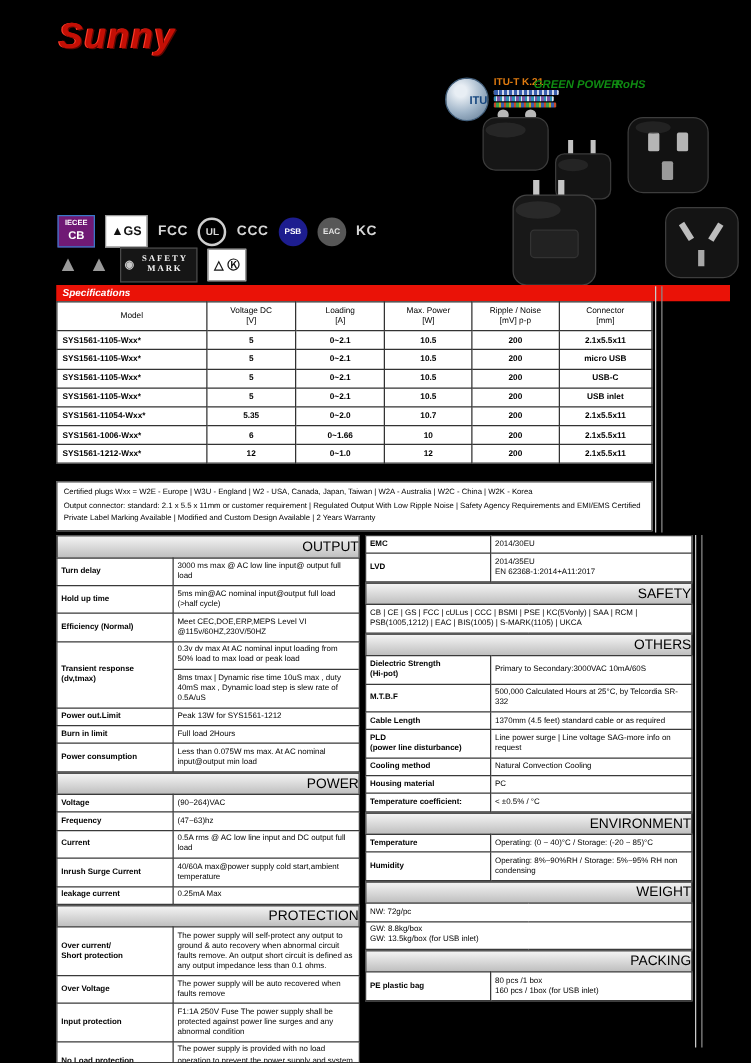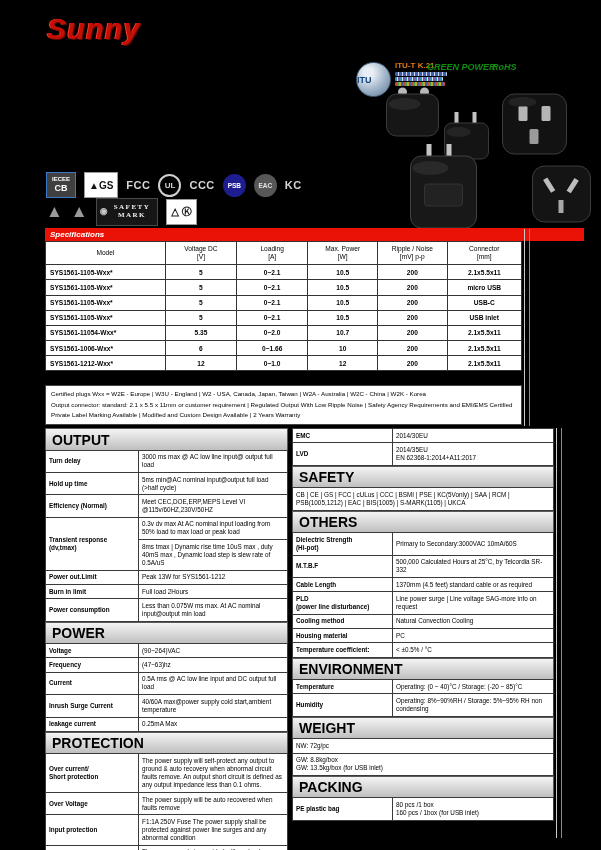--- a/index.html
+++ b/index.html
@@ -13,41 +13,41 @@
   #banner .wm{margin-left:122px;font-size:13px;}
   #banner .series{margin-left:56px;font-size:13.5px;font-weight:bold;}
   #banner .power{margin-left:52px;font-size:13px;}
   #brand-logo{position:absolute;left:47px;top:13px;font-size:29px;font-weight:bold;font-style:italic;
               color:#c40f05;text-shadow:1px 1px 0 #5f0702, -1px 0 0 #ff3b2a;letter-spacing:1px;z-index:3;}
 
   
   #itu{position:absolute;left:356px;top:62px;display:flex;gap:4px;z-index:2;}
   #itu .globe{width:33px;height:33px;border-radius:50%;
               background:radial-gradient(circle at 35% 30%,#e8eef4 15%,#9fb4c8 55%,#5c7690);
-              border:1px solid #44607c;display:flex;align-items:center;justify-content:flex-start;
+              border:1px solid #44607c;display:flex;align-items:center;justify-content:flex-end;
               color:#15457e;font-weight:bold;font-size:9px;}
   #itu .cap{color:#e07b10;font-weight:bold;font-size:8px;line-height:1.1;}
   .microbar{height:3.5px;margin-top:1.5px;border-radius:1px;}
   .m1{width:52px;background:repeating-linear-gradient(90deg,#3a5fae 0 3px,#cfd8ea 3px 4px);}
   .m2{width:48px;background:repeating-linear-gradient(90deg,#2f8fb5 0 2px,#d9e6ee 2px 3px,#7a57a8 3px 5px);}
   .m3{width:50px;background:repeating-linear-gradient(90deg,#c9482a 0 2px,#3aa04c 2px 4px,#caa61f 4px 6px,#3a5fae 6px 8px);}
   .greenlbl{position:absolute;top:62px;color:#0f8c12;font-weight:bold;font-style:italic;font-size:9px;z-index:2;}
   #green-power{left:427px;}
   #rohs{left:492px;}
 
   
   #photo{position:absolute;left:330px;top:66px;width:271px;height:168px;}
 
   
   .certrow{position:absolute;left:46px;display:flex;align-items:center;}
   #cert-row-1{top:172px;}
   #cert-row-2{top:198px;}
   .badge{display:inline-flex;align-items:center;justify-content:center;margin-right:8px;height:26px;
          font-weight:bold;box-sizing:border-box;}
-  .tile-blue{width:30px;flex-direction:column;background:#404040;border:1px solid #3a78c8;color:#fff;
+  .tile-blue{width:30px;flex-direction:column;background:#701a75;border:1px solid #3a78c8;color:#fff;
              font-size:6px;line-height:1.15;}
   .tile-blue .bl:last-child{font-size:9px;}
   .tile-white{background:#fff;border:1px solid #999;color:#111;padding:0 4px;font-size:10px;}
   .glyph{color:#d6d6d6;font-size:11px;letter-spacing:.5px;}
   .circle-outline{width:23px;height:23px;border:2px solid #cfcfcf;border-radius:50%;color:#d6d6d6;font-size:8px;}
   .circle-blue{width:23px;height:23px;border-radius:50%;background:#1d1d8f;color:#fff;font-size:6.5px;}
   .circle-grey{width:23px;height:23px;border-radius:50%;background:#575757;color:#e2e2e2;font-size:6.5px;}
   .tri{color:#9a9a9a;font-size:17px;}
   .safety{flex-direction:column;background:#161616;border:1px solid #4a4a4a;position:relative;
           padding:2px 7px 2px 17px;height:28px;}
@@ -75,21 +75,21 @@
 
   
   #feat-box{position:absolute;left:45px;top:385px;width:477px;box-sizing:border-box;background:#fff;
             border:1px solid #444;padding:3px 5px;}
   .fline{font-size:6.2px;line-height:1.7;color:#000;}
 
   
   #details-left{position:absolute;left:45px;top:428px;width:243px;}
   #details-right{position:absolute;left:292px;top:428px;width:262px;}
   .sec-h{background:linear-gradient(#f4f4f4,#bfbfbf);border:1px solid #5a5a5a;border-bottom:none;
-         font-weight:bold;font-size:14px;padding:2.5px 0 2px 6px;color:#000;}
+         font-weight:normal;font-size:11px;padding:2.5px 0 2px 6px;color:#000;text-align:right;}
   .dtab{width:100%;border-collapse:collapse;background:#fff;table-layout:fixed;}
   .dtab td{border:1px solid #3a3a3a;padding:2.6px 3px;font-size:6.35px;line-height:1.28;
            vertical-align:middle;white-space:pre-line;word-wrap:break-word;}
   .dtab td.lbl{font-weight:bold;width:86px;}
   #details-right .dtab td.lbl{width:93px;}
   .dtab td.vwrap{padding:0;}
   .vpart{padding:2.6px 3px;}
   .vsep{border-top:1px solid #3a3a3a;}
   .dtab td.full{white-space:pre-line;}
 

